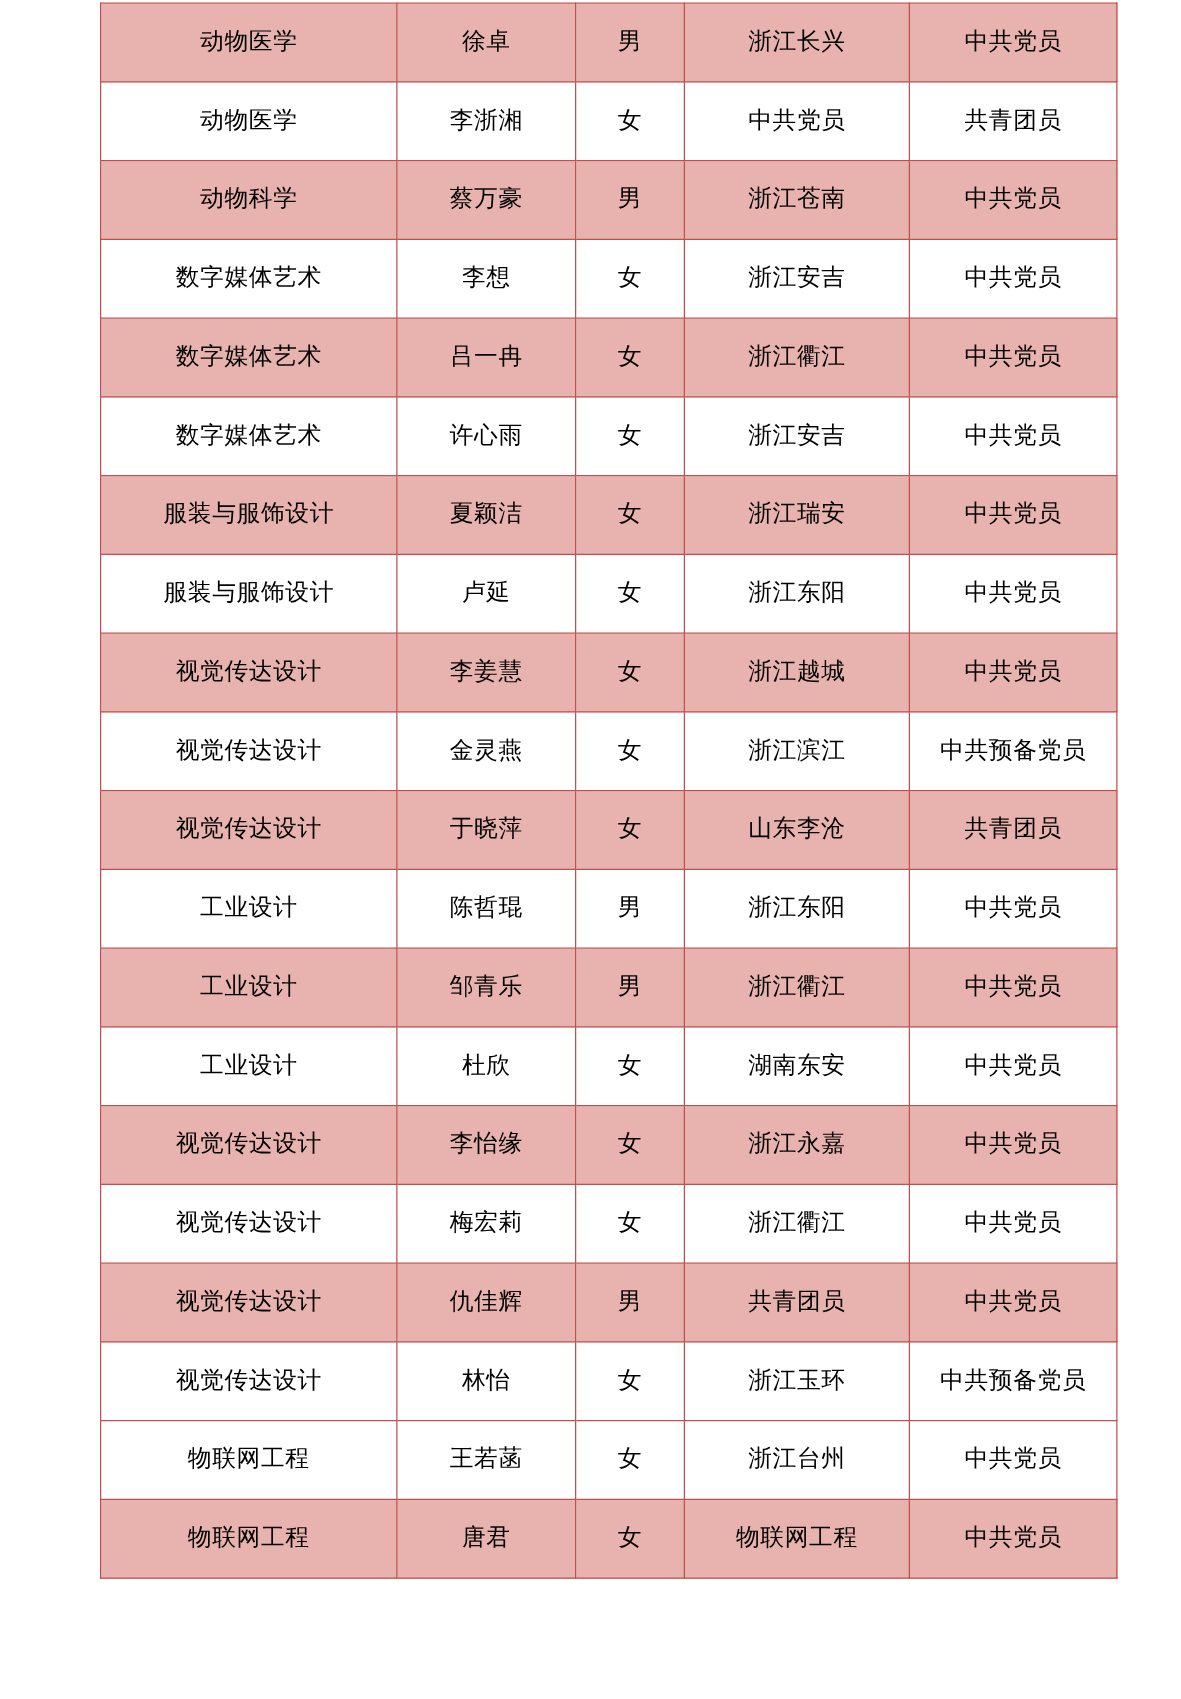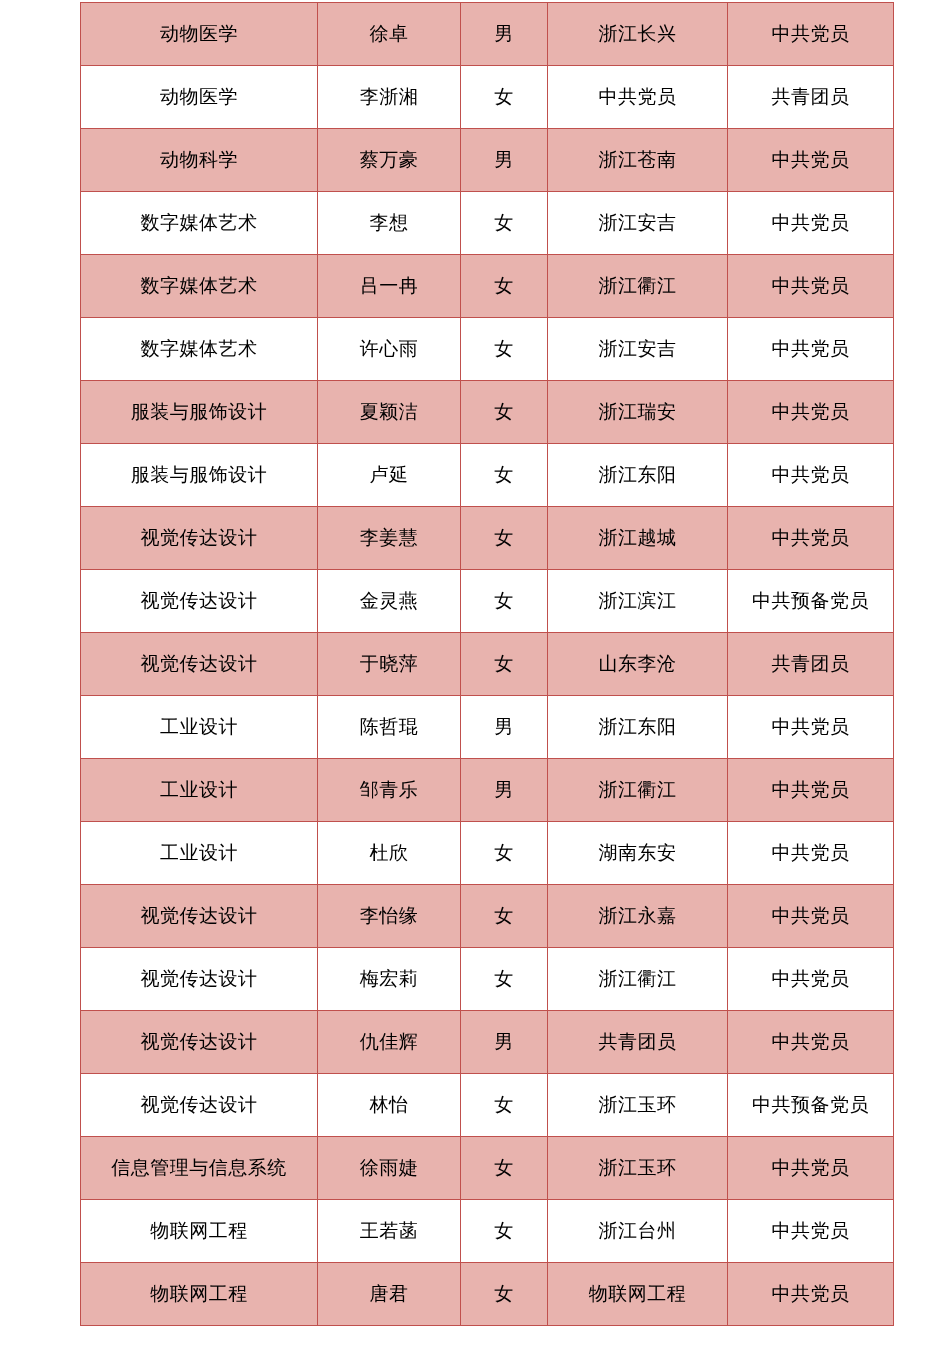--- a/index.html
+++ b/index.html
@@ -176,27 +176,20 @@
           <td class="col-origin">共青团员</td>
           <td class="col-party">中共党员</td>
         </tr>
         <tr class="plain">
           <td class="col-major">视觉传达设计</td>
           <td class="col-name">林怡</td>
           <td class="col-gender">女</td>
           <td class="col-origin">浙江玉环</td>
           <td class="col-party">中共预备党员</td>
         </tr>
-        <tr class="shaded">
-          <td class="col-major">信息管理与信息系统</td>
-          <td class="col-name">徐雨婕</td>
-          <td class="col-gender">女</td>
-          <td class="col-origin">浙江玉环</td>
-          <td class="col-party">中共党员</td>
-        </tr>
         <tr class="plain">
           <td class="col-major">物联网工程</td>
           <td class="col-name">王若菡</td>
           <td class="col-gender">女</td>
           <td class="col-origin">浙江台州</td>
           <td class="col-party">中共党员</td>
         </tr>
         <tr class="shaded">
           <td class="col-major">物联网工程</td>
           <td class="col-name">唐君</td>

